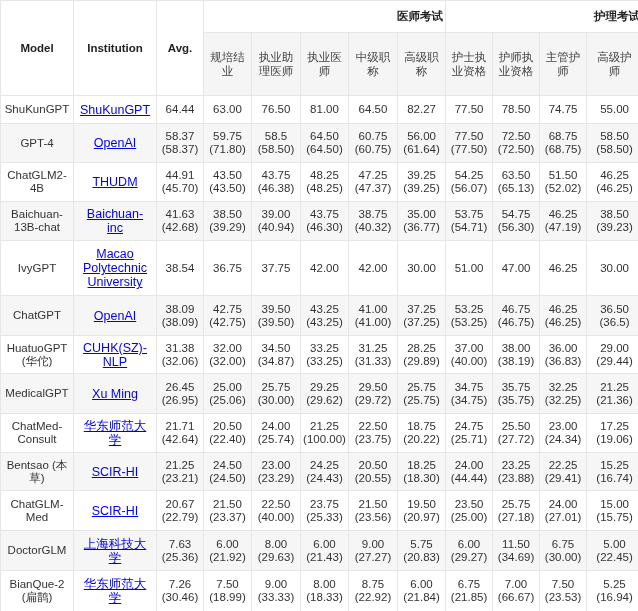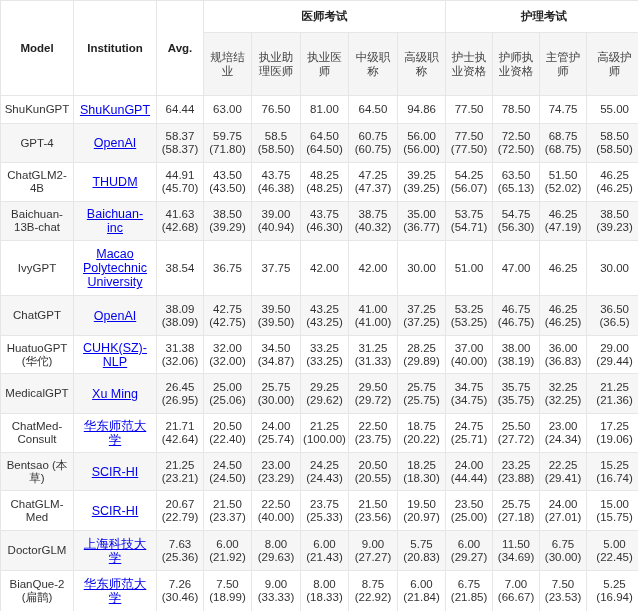--- a/index.html
+++ b/index.html
@@ -1,21 +1,21 @@
 <!DOCTYPE html>
 <html><head>
   <meta charset="utf-8">
   <style>
     html, body { margin: 0; padding: 0; background: #ffffff; }
     body { width: 638px; height: 611px; overflow: hidden; font-family: "Liberation Sans", "DejaVu Sans", sans-serif; color: #222; }
     table { border-collapse: collapse; table-layout: fixed; width: 642px; font-size: 11.5px; line-height: 13px; }
     th, td { border: 1px solid #e6e6e6; text-align: center; vertical-align: middle; padding: 0 2px; }
     th { font-weight: bold; color: #222; }
     th.sub { font-weight: normal; color: #444; background: #f5f5f5; font-size: 11.5px; line-height: 14px; margin-top: 20px; }
-    th.group { height: 31px; }
+    th.group { height: 31px; text-align: right; }
     tr.sub-row th { height: 62px; }
     td.model { color: #333; }
     td a { color: #0000ee; text-decoration: underline; font-size: 12.5px; line-height: 14px; }
     tbody tr:nth-child(even) td { background: #f6f6f6; }
     td.num { color: #333; }
     .line { display: block; }
   </style>
 </head>
 <body>
 
@@ -96,21 +96,21 @@
         <td class="num">
           <span class="line">76.50</span>
         </td>
         <td class="num">
           <span class="line">81.00</span>
         </td>
         <td class="num">
           <span class="line">64.50</span>
         </td>
         <td class="num">
-          <span class="line">94.86</span>
+          <span class="line">82.27</span>
         </td>
         <td class="num">
           <span class="line">77.50</span>
         </td>
         <td class="num">
           <span class="line">78.50</span>
         </td>
         <td class="num">
           <span class="line">74.75</span>
         </td>
@@ -138,21 +138,21 @@
         <td class="num">
           <span class="line">64.50</span>
           <span class="line">(64.50)</span>
         </td>
         <td class="num">
           <span class="line">60.75</span>
           <span class="line">(60.75)</span>
         </td>
         <td class="num">
           <span class="line">56.00</span>
-          <span class="line">(56.00)</span>
+          <span class="line">(61.64)</span>
         </td>
         <td class="num">
           <span class="line">77.50</span>
           <span class="line">(77.50)</span>
         </td>
         <td class="num">
           <span class="line">72.50</span>
           <span class="line">(72.50)</span>
         </td>
         <td class="num">

